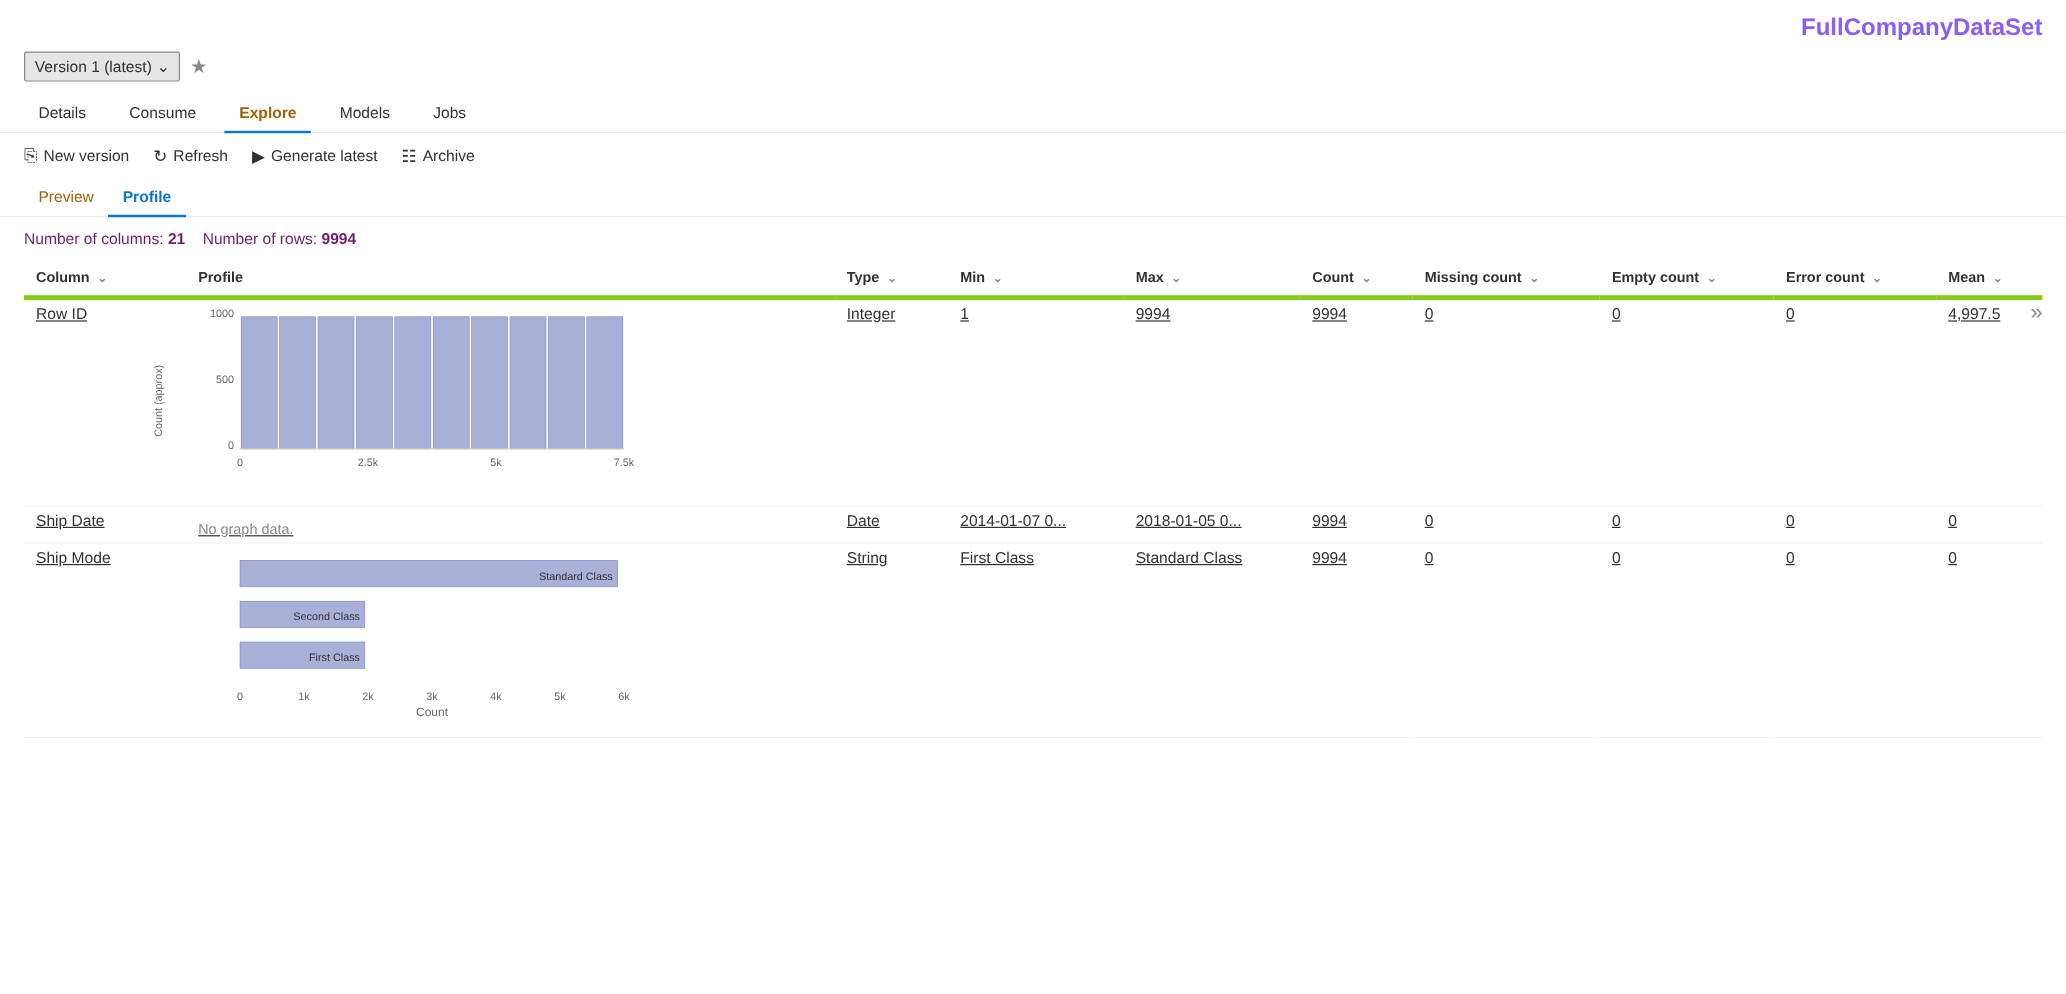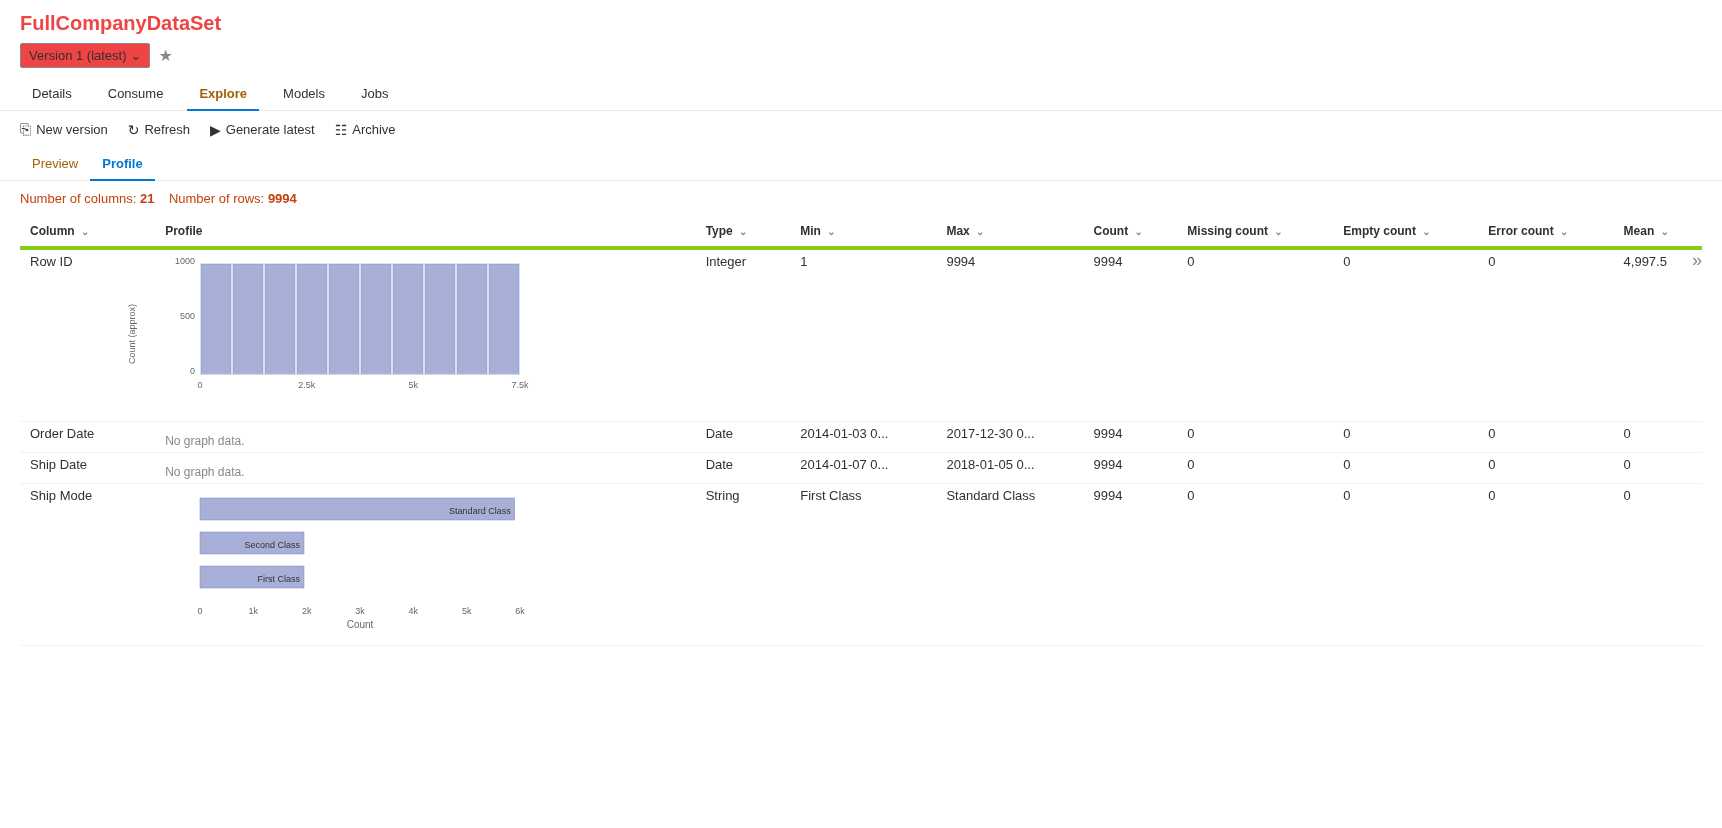--- a/index.html
+++ b/index.html
@@ -1,44 +1,44 @@
 <!DOCTYPE html>
 <html><head>
   <meta charset="utf-8">
   <style>
     * { box-sizing: border-box; margin: 0; padding: 0; }
     body { font-family: 'Segoe UI', Arial, sans-serif; font-size: 13px; color: #323130; background: #fff; overflow-x: hidden; }
 
     .header { padding: 12px 20px 0 20px; }
-    .title { font-size: 20px; font-weight: 600; color: #ef4444; margin-bottom: 8px; }
+    .title { font-size: 20px; font-weight: 600; color: #8b5cf6; margin-bottom: 8px; text-align: right; }
     .version-bar { display: flex; align-items: center; gap: 8px; margin-bottom: 10px; }
-    .version-select { border: 1px solid #8a8886; border-radius: 2px; padding: 4px 8px; font-size: 13px; background: #ef4444; cursor: pointer; display: flex; align-items: center; gap: 4px; }
+    .version-select { border: 1px solid #8a8886; border-radius: 2px; padding: 4px 8px; font-size: 13px; background: #e5e5e5; cursor: pointer; display: flex; align-items: center; gap: 4px; }
     .star-icon { color: #8a8886; font-size: 16px; cursor: pointer; }
 
     .nav-tabs { display: flex; gap: 12px; border-bottom: 1px solid #edebe9; padding: 0 20px; }
     .nav-tab { padding: 8px 12px; font-size: 13px; color: #323130; cursor: pointer; border-bottom: 2px solid transparent; margin-bottom: -1px; }
     .nav-tab.active { color: #a16207; border-bottom: 2px solid #0078d4; font-weight: 600; }
 
     .toolbar { display: flex; align-items: center; gap: 20px; padding: 10px 20px; }
     .toolbar-btn { display: flex; align-items: center; gap: 5px; font-size: 13px; color: #323130; cursor: pointer; background: none; border: none; }
     .toolbar-icon { font-size: 14px; }
 
     .sub-tabs { display: flex; gap: 0; padding: 0 20px; border-bottom: 1px solid #edebe9; }
     .sub-tab { padding: 8px 12px; font-size: 13px; color: #a16207; cursor: pointer; border-bottom: 2px solid transparent; margin-bottom: -1px; }
     .sub-tab.active { color: #0078d4; border-bottom: 2px solid #0078d4; font-weight: 600; }
 
-    .meta-info { padding: 10px 20px; font-size: 13px; color: #c2410c; }
+    .meta-info { padding: 10px 20px; font-size: 13px; color: #701a75; }
     .meta-info strong { font-weight: 600; }
 
     .table-container { padding: 0 20px; overflow-x: auto; position: relative; }
     table { width: 100%; border-collapse: collapse; }
     thead tr { border-bottom: 4px solid #84cc16; }
     th { padding: 8px 10px; font-size: 12px; font-weight: 600; color: #323130; text-align: left; white-space: nowrap; cursor: pointer; user-select: none; }
     th .sort-icon { font-size: 10px; color: #8a8886; margin-left: 3px; }
-    td { padding: 4px 10px; vertical-align: top; border-bottom: 1px solid #f3f2f1; font-size: 13px; color: #323130; }
+    td { padding: 4px 10px; vertical-align: top; border-bottom: 1px solid #f3f2f1; font-size: 13px; color: #323130; text-decoration: underline; }
     td.col-column { font-weight: 500; min-width: 100px; }
     td.col-profile { min-width: 380px; }
     td.col-type { min-width: 70px; }
     td.col-value { min-width: 90px; color: #323130; }
     td.col-count { min-width: 60px; }
 
     .no-graph { color: #8a8886; font-size: 12px; padding-top: 8px; }
 
     .collapse-btn { position: fixed; right: 20px; top: 250px; font-size: 18px; color: #8a8886; cursor: pointer; }
   </style>
@@ -139,34 +139,20 @@
           <td class="col-type">Integer</td>
           <td class="col-value">1</td>
           <td class="col-value">9994</td>
           <td class="col-count">9994</td>
           <td>0</td>
           <td>0</td>
           <td>0</td>
           <td>4,997.5</td>
         </tr>
         <tr>
-          <td class="col-column">Order Date</td>
-          <td class="col-profile">
-            <div class="no-graph">No graph data.</div>
-          </td>
-          <td class="col-type">Date</td>
-          <td class="col-value">2014-01-03 0...</td>
-          <td class="col-value">2017-12-30 0...</td>
-          <td class="col-count">9994</td>
-          <td>0</td>
-          <td>0</td>
-          <td>0</td>
-          <td>0</td>
-        </tr>
-        <tr>
           <td class="col-column">Ship Date</td>
           <td class="col-profile">
             <div class="no-graph">No graph data.</div>
           </td>
           <td class="col-type">Date</td>
           <td class="col-value">2014-01-07 0...</td>
           <td class="col-value">2018-01-05 0...</td>
           <td class="col-count">9994</td>
           <td>0</td>
           <td>0</td>

